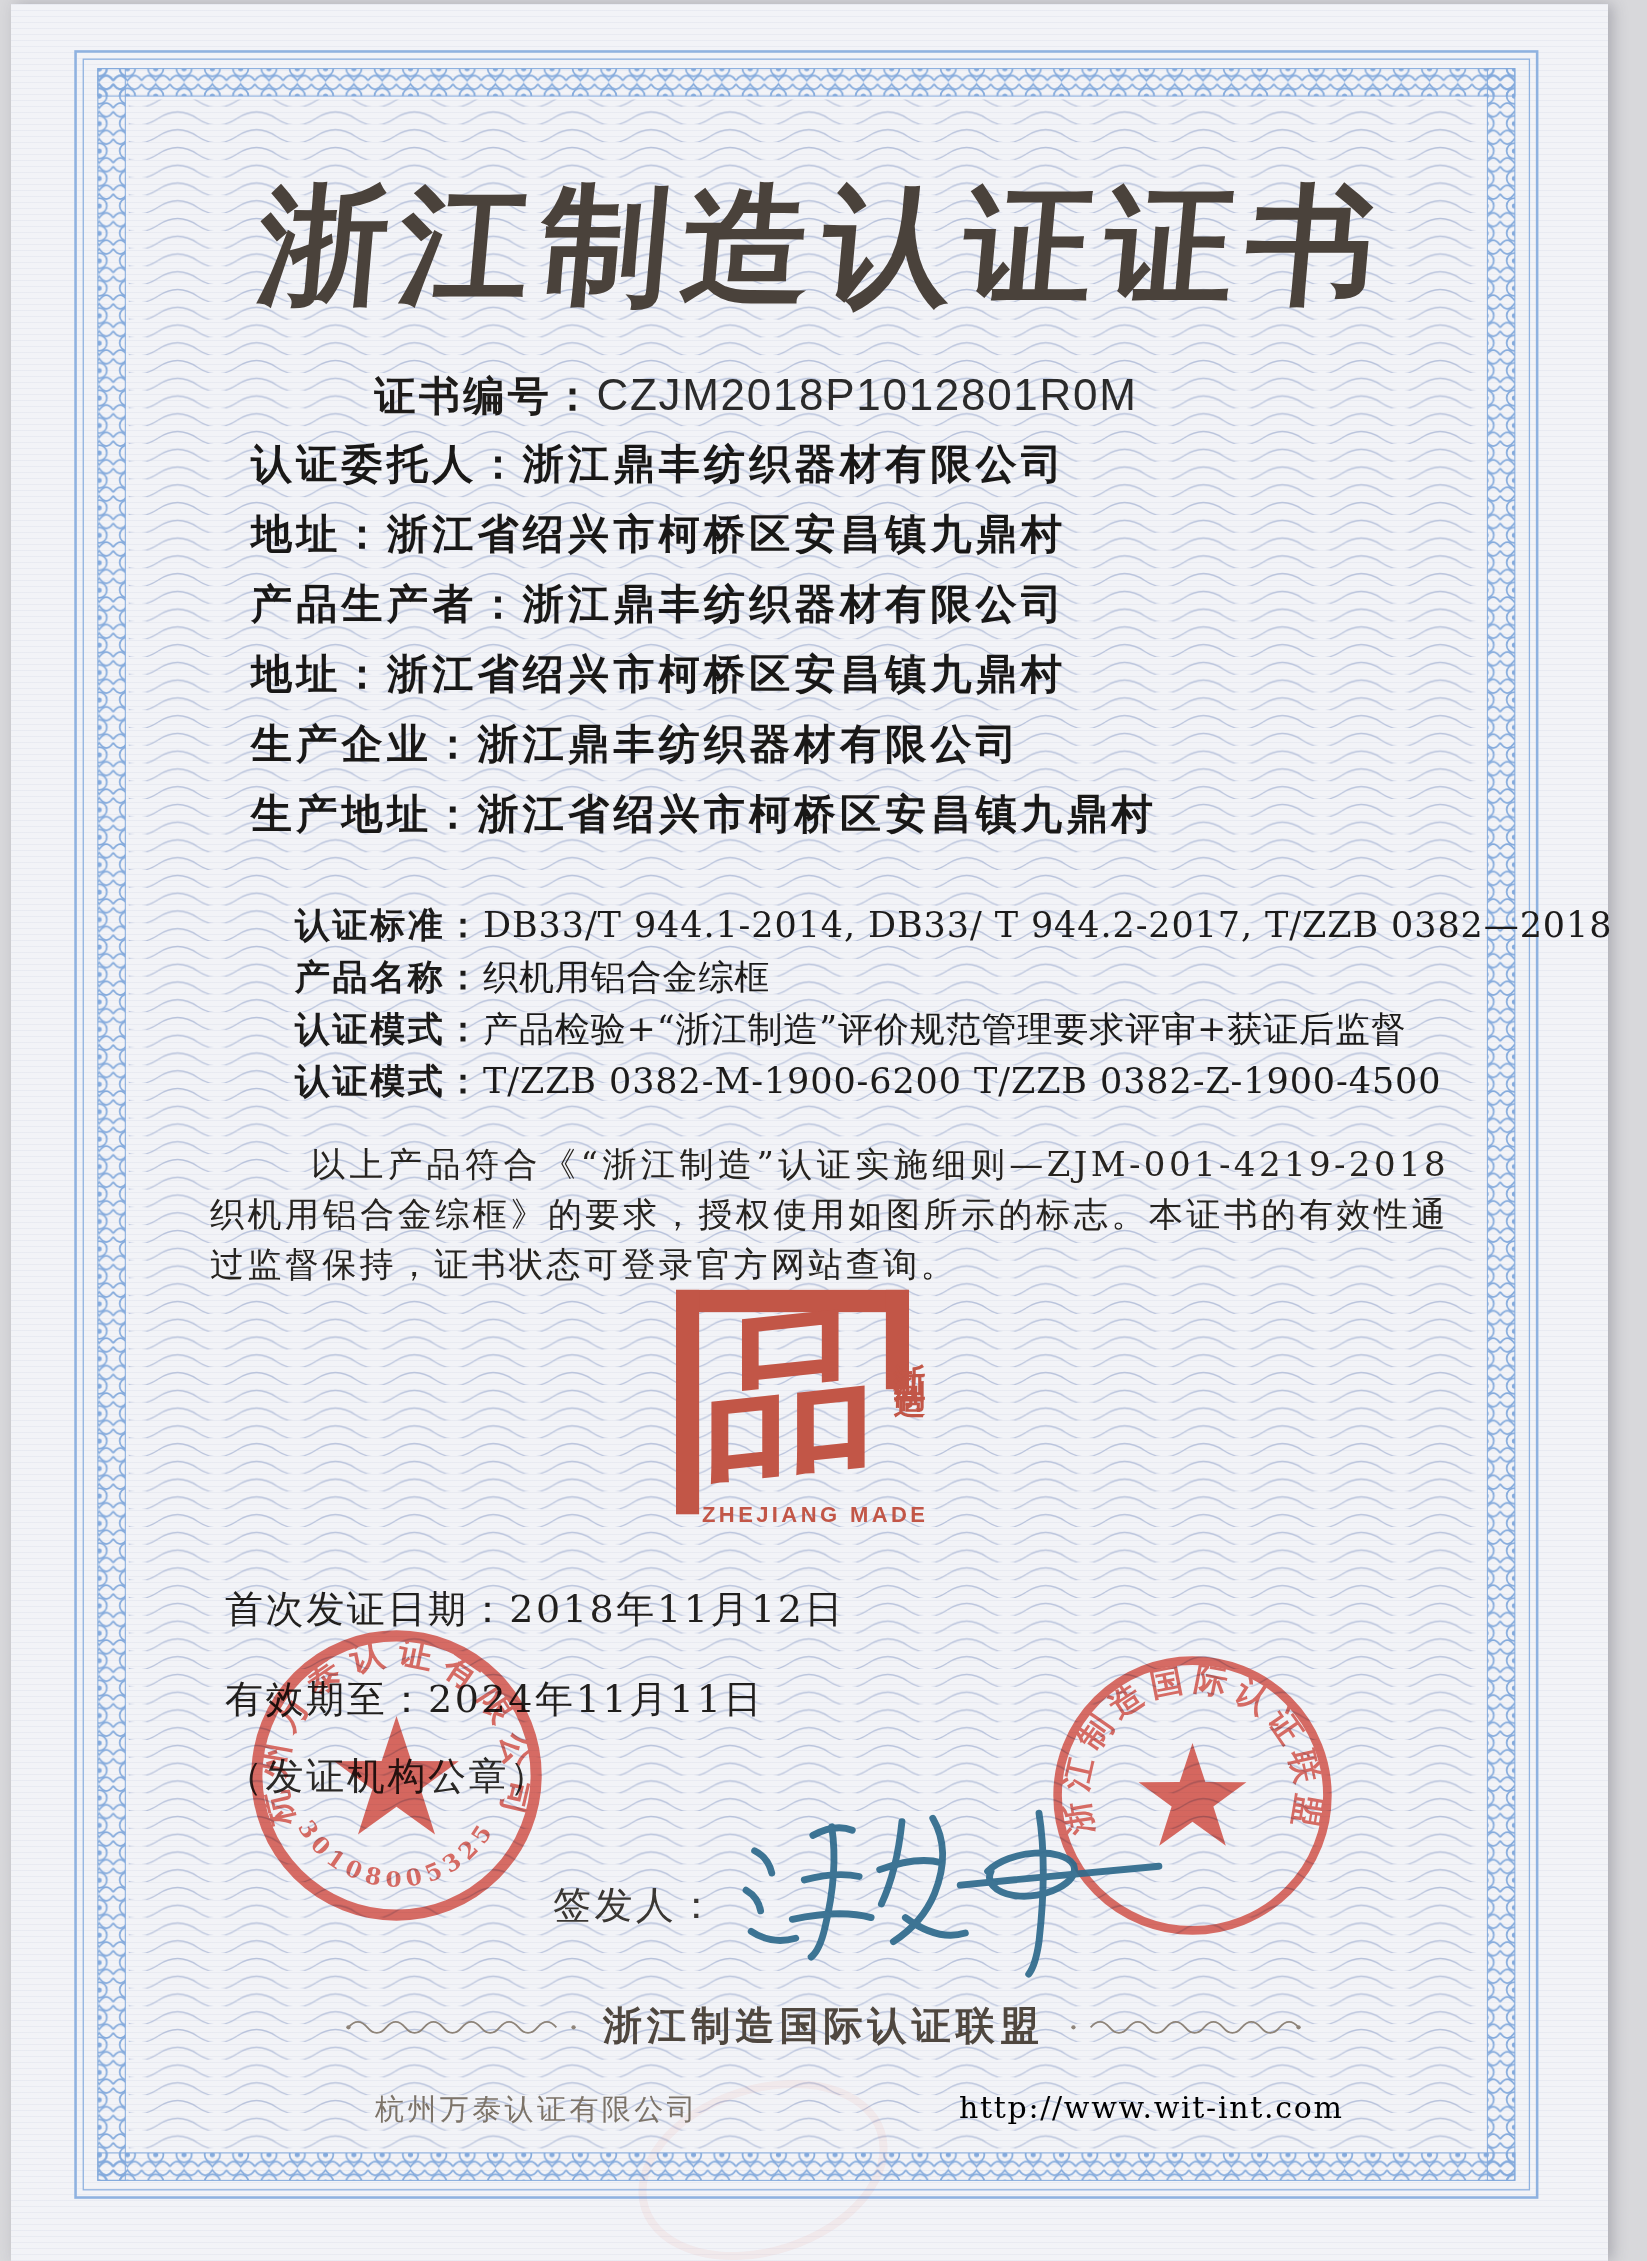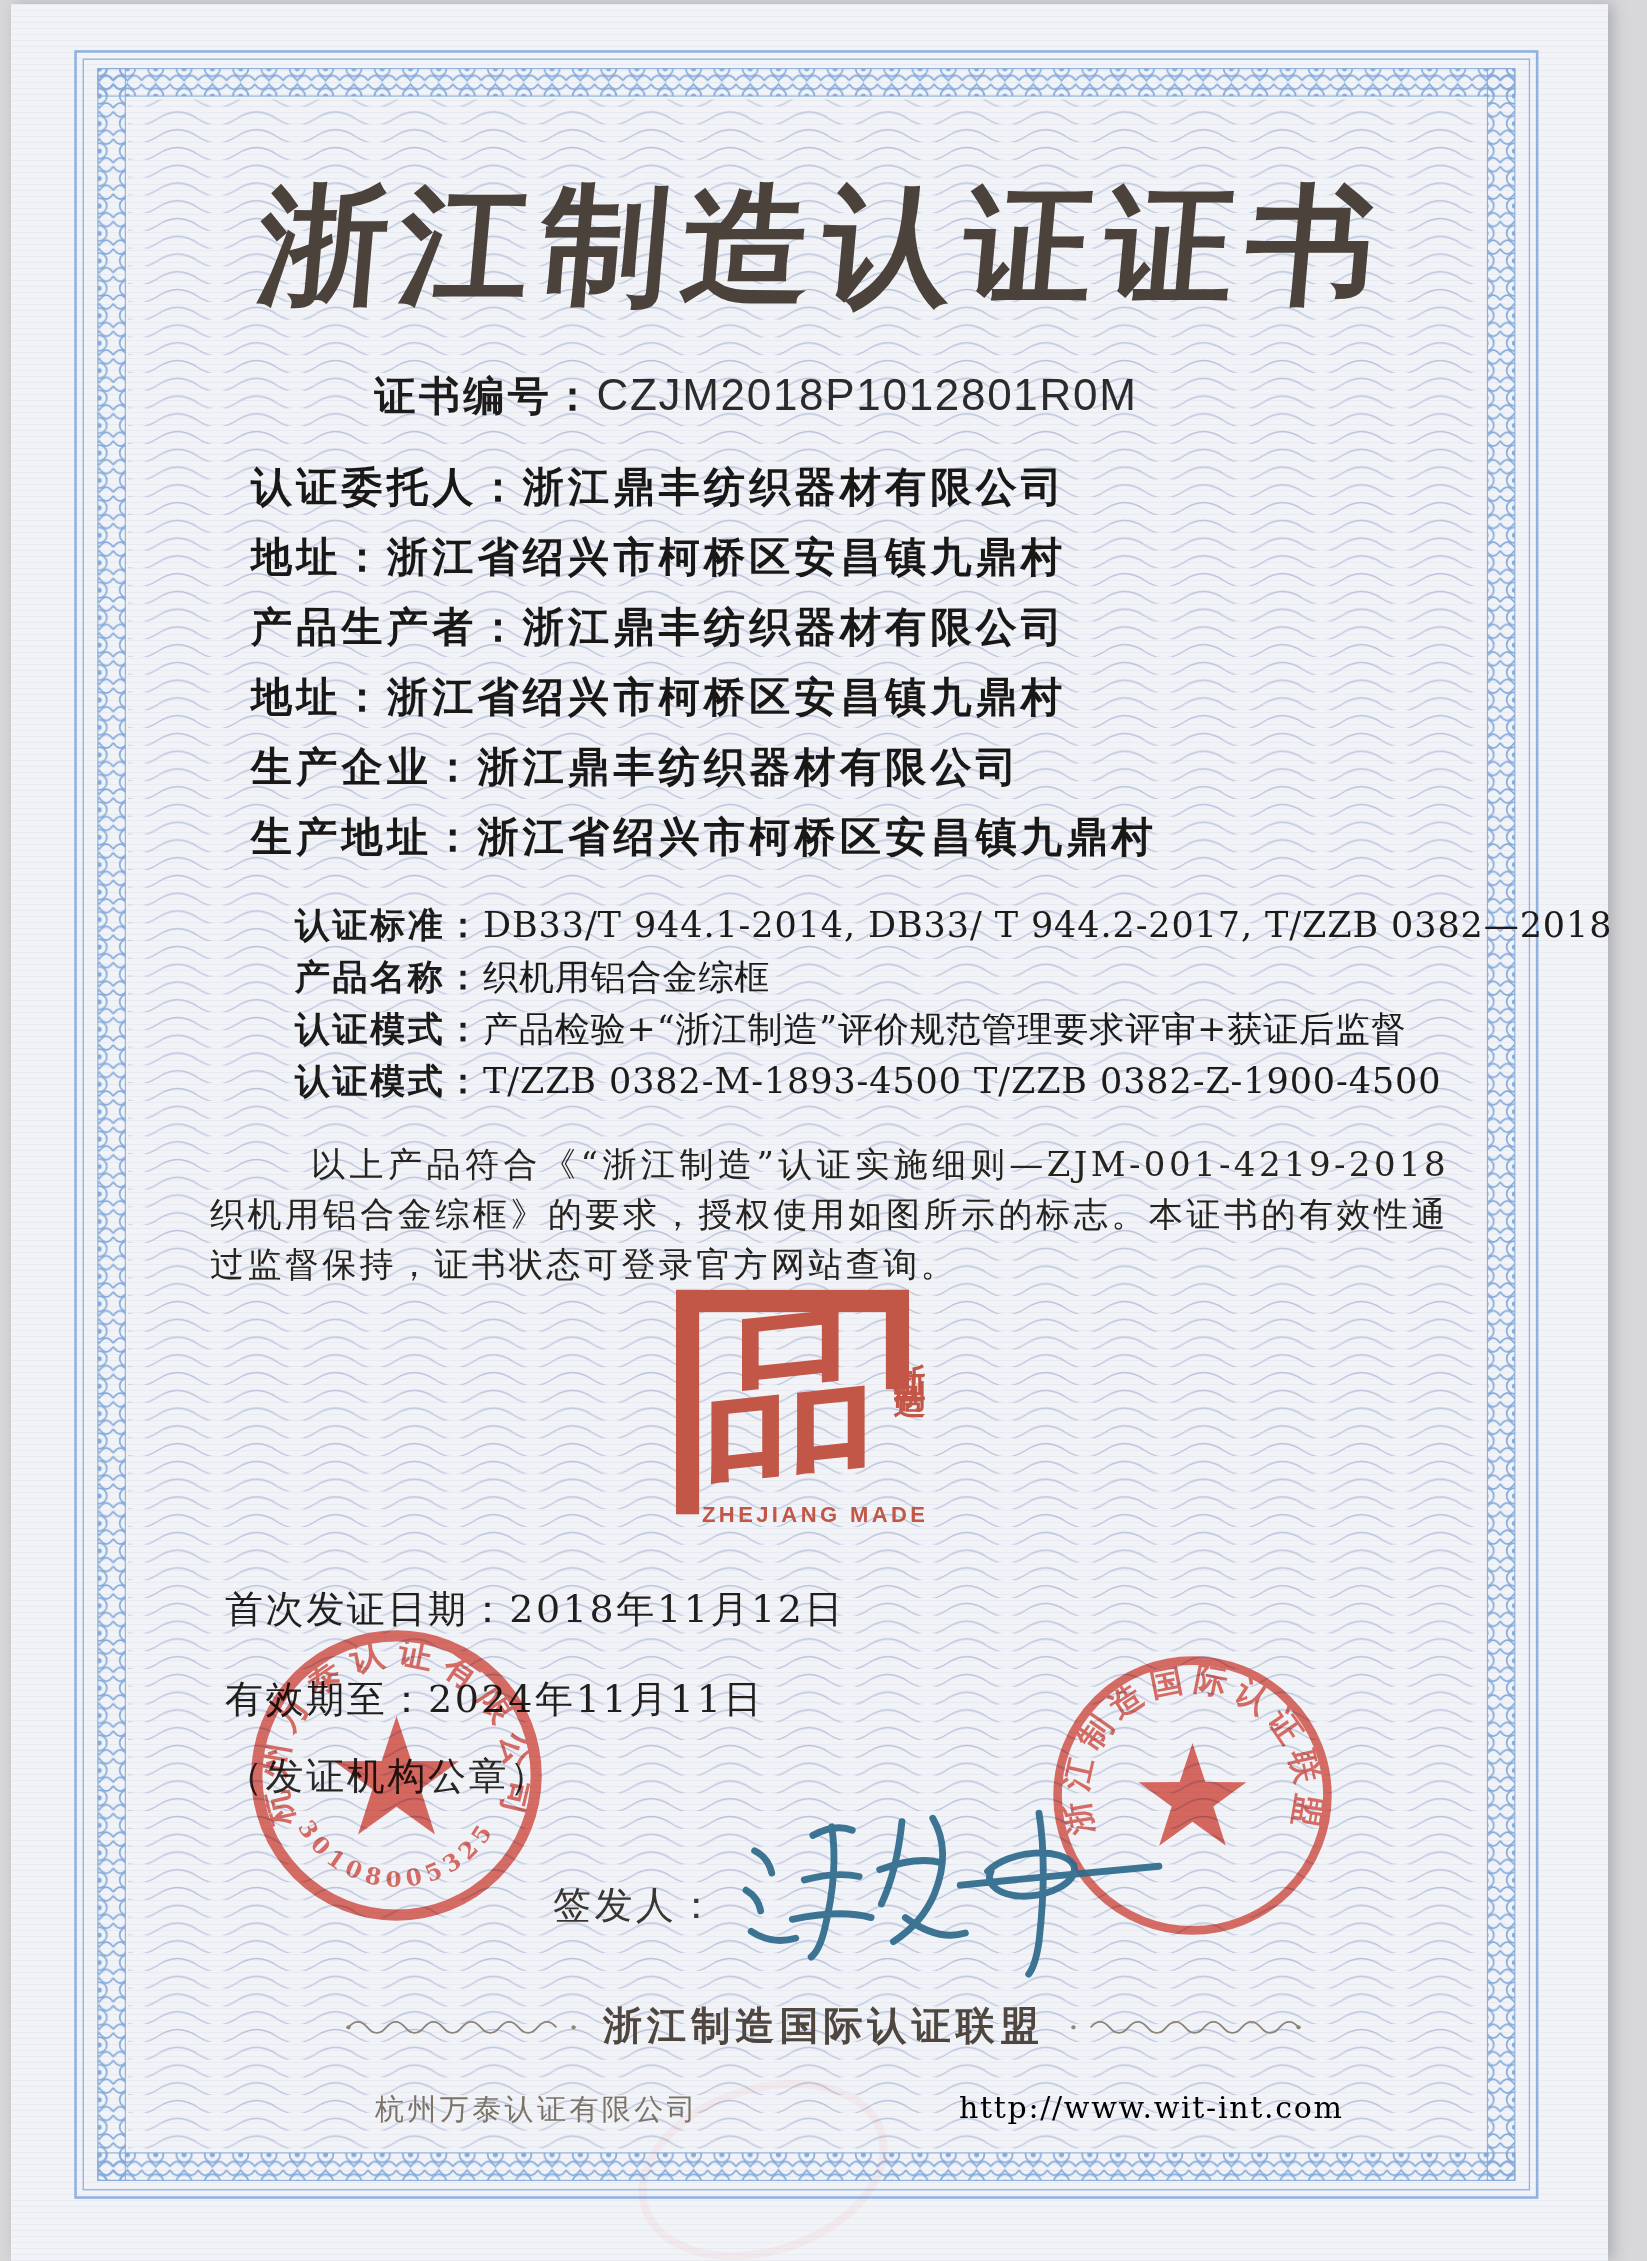--- a/index.html
+++ b/index.html
@@ -13,21 +13,21 @@
   .cn-serif{font-family:"DejaVu Serif","Liberation Serif",serif;}
 
   .title{left:0;top:172px;width:1647px;text-align:center;font-size:129px;line-height:146px;
          font-weight:bold;color:#4a423b;letter-spacing:12px;transform:skewX(-5deg);}
 
   .certno{left:0;top:369px;width:1512px;text-align:center;font-size:41px;color:#1e1c1a;}
   .certno .lbl{font-weight:bold;letter-spacing:3.4px;}
   .certno .code{font-family:"Liberation Sans","DejaVu Sans",sans-serif;font-size:44px;
                 letter-spacing:1.7px;color:#2b2b2b;}
 
-  .parties{left:251px;top:452px;width:1201px;}
+  .parties{left:251px;top:429px;width:1201px;}
   .party-row{height:70px;line-height:70px;font-size:41px;color:#191817;font-weight:bold;letter-spacing:4.3px;white-space:nowrap;}
 
   .specs{left:251px;top:899px;width:1218px;}
   .spec-row{height:52px;line-height:52px;font-size:35px;color:#1c1b1a;white-space:nowrap;margin-left:44px;}
   .spec-row .lbl{font-weight:bold;letter-spacing:2.6px;}
   .spec-row .val{letter-spacing:0.9px;}
 
   .statement{left:210px;top:1139px;width:1239px;font-size:34px;line-height:50px;color:#26231f;
              text-indent:101px;letter-spacing:3.4px;text-align:justify;}
 
@@ -128,21 +128,21 @@
     <div class="spec-row">
       <span class="lbl">认证标准：</span><span class="val">DB33/T 944.1-2014, DB33/ T 944.2-2017, T/ZZB 0382—2018</span>
     </div>
     <div class="spec-row">
       <span class="lbl">产品名称：</span><span class="val">织机用铝合金综框</span>
     </div>
     <div class="spec-row">
       <span class="lbl">认证模式：</span><span class="val">产品检验+“浙江制造”评价规范管理要求评审+获证后监督</span>
     </div>
     <div class="spec-row">
-      <span class="lbl">认证模式：</span><span class="val">T/ZZB 0382-M-1893-4500 T/ZZB 0382-Z-1900-4500</span>
+      <span class="lbl">认证模式：</span><span class="val">T/ZZB 0382-M-1900-6200 T/ZZB 0382-Z-1900-4500</span>
     </div>
   </div>
 
   <div class="layer statement">以上产品符合《“浙江制造”认证实施细则—ZJM-001-4219-2018织机用铝合金综框》的要求，授权使用如图所示的标志。本证书的有效性通过监督保持，证书状态可登录官方网站查询。</div>
 
   <div class="layer logo">
     <svg width="257" height="237" viewBox="0 0 300 276">
       <g fill="#c25647">
         <rect x="0" y="3" width="272" height="26"></rect>
         <rect x="245" y="3" width="27" height="116"></rect>

